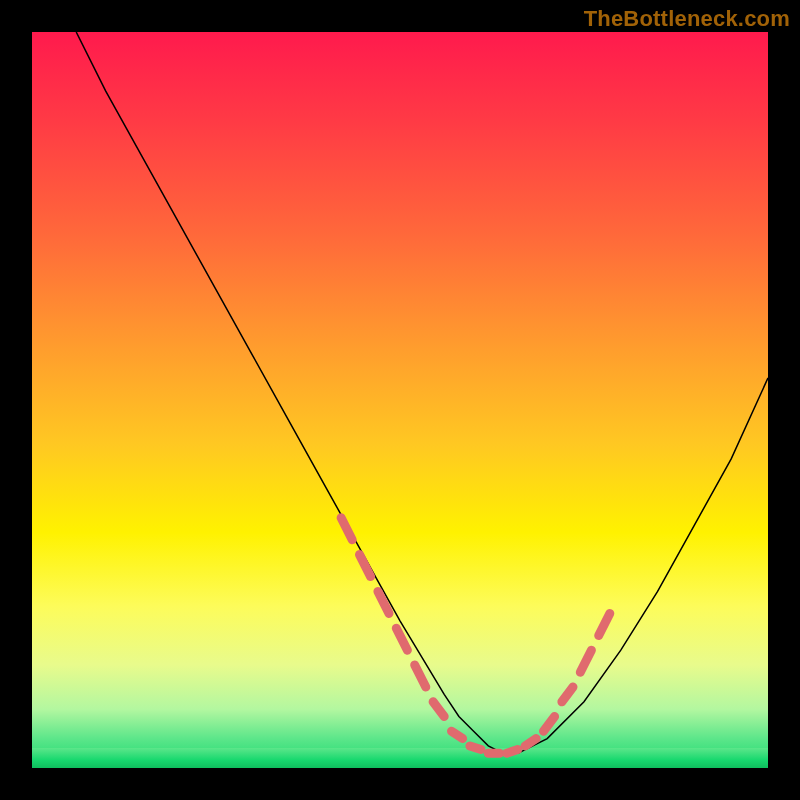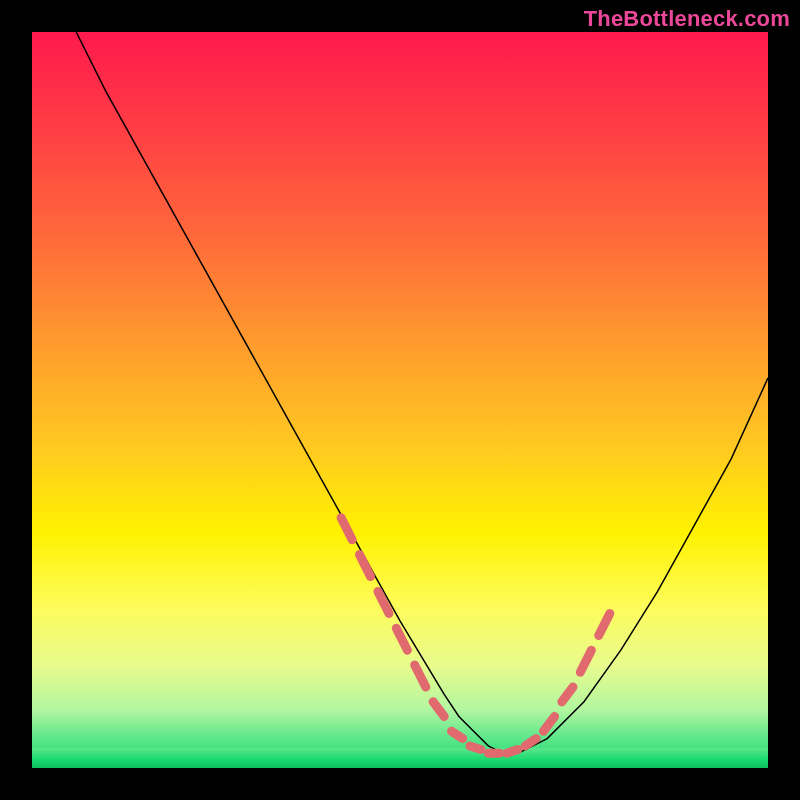--- a/index.html
+++ b/index.html
@@ -50,21 +50,21 @@
       #0fbf5e 100%
     );
   }
   .watermark {
     position: absolute;
     top: 6px;
     right: 10px;
     font-family: Arial, Helvetica, sans-serif;
     font-size: 22px;
     font-weight: 600;
-    color: #ec4899;
+    color: #a16207;
     letter-spacing: 0.2px;
     user-select: none;
     margin-left: 32px;
   }
   svg.curve {
     position: absolute;
     left: 0;
     top: 0;
     width: 736px;
     height: 736px;

